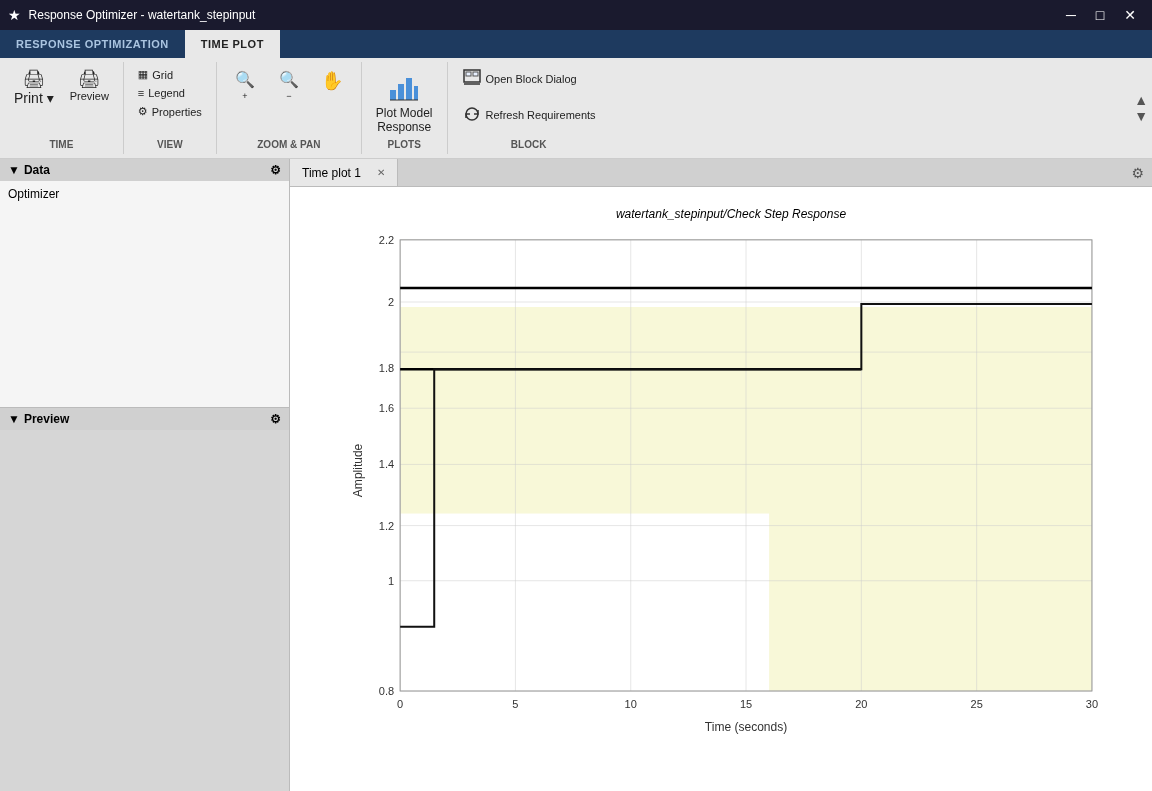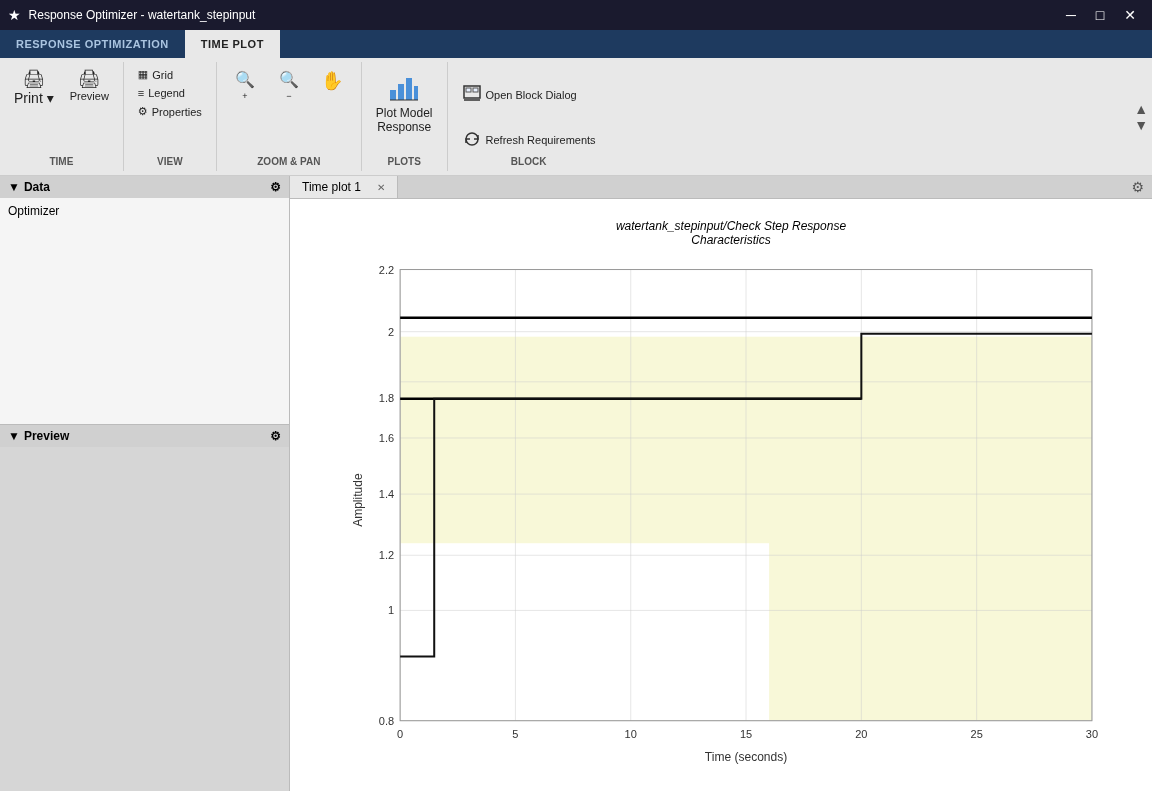--- a/index.html
+++ b/index.html
@@ -297,21 +297,21 @@
               <line x1="2" y1="30" x2="30" y2="30" stroke="#333" stroke-width="1"></line>
             </svg>
           </span>
           <span style="font-size:12px;text-align:center;white-space:nowrap;">Plot Model<br>Response</span>
         </button>
       </div>
       <span class="ribbon-group-label">PLOTS</span>
     </div>
 
     <div class="ribbon-group" style="border-right:none;">
-      <div class="ribbon-items" style="flex-direction:column;gap:19px;padding-bottom:14px;margin-top:16px;">
+      <div class="ribbon-items" style="flex-direction:column;gap:10px;padding-bottom:14px;">
         <button class="ribbon-btn-small">
           <span>
             <svg width="20" height="20" viewBox="0 0 20 20">
               <rect x="2" y="2" width="16" height="12" fill="none" stroke="#333" stroke-width="1.5"></rect>
               <rect x="4" y="4" width="5" height="4" fill="#e8f0fe" stroke="#555" stroke-width="1"></rect>
               <rect x="11" y="4" width="5" height="4" fill="#e8f0fe" stroke="#555" stroke-width="1"></rect>
               <line x1="2" y1="16" x2="18" y2="16" stroke="#333" stroke-width="1.5"></line>
             </svg>
           </span>
           <span>Open Block Dialog</span>
@@ -374,21 +374,20 @@
         <span>Time plot 1</span>
         <span class="plot-tab-close">✕</span>
       </div>
       <span class="plot-settings-btn">⚙</span>
     </div>
 
     <div class="plot-canvas">
 
       <div class="chart-title">
         <div>watertank_stepinput/Check Step Response</div>
-        <div>Characteristics</div>
       </div>
 
       <div class="chart-svg-wrapper">
         <svg id="chart-svg" width="100%" height="100%" viewBox="0 0 760 530">
 
           <rect x="50" y="10" width="690" height="450" fill="#f8f8d8"></rect>
 
           <rect x="50" y="10" width="690" height="67" fill="white"></rect>
 
           <rect x="50" y="283" width="368" height="177" fill="white"></rect>

